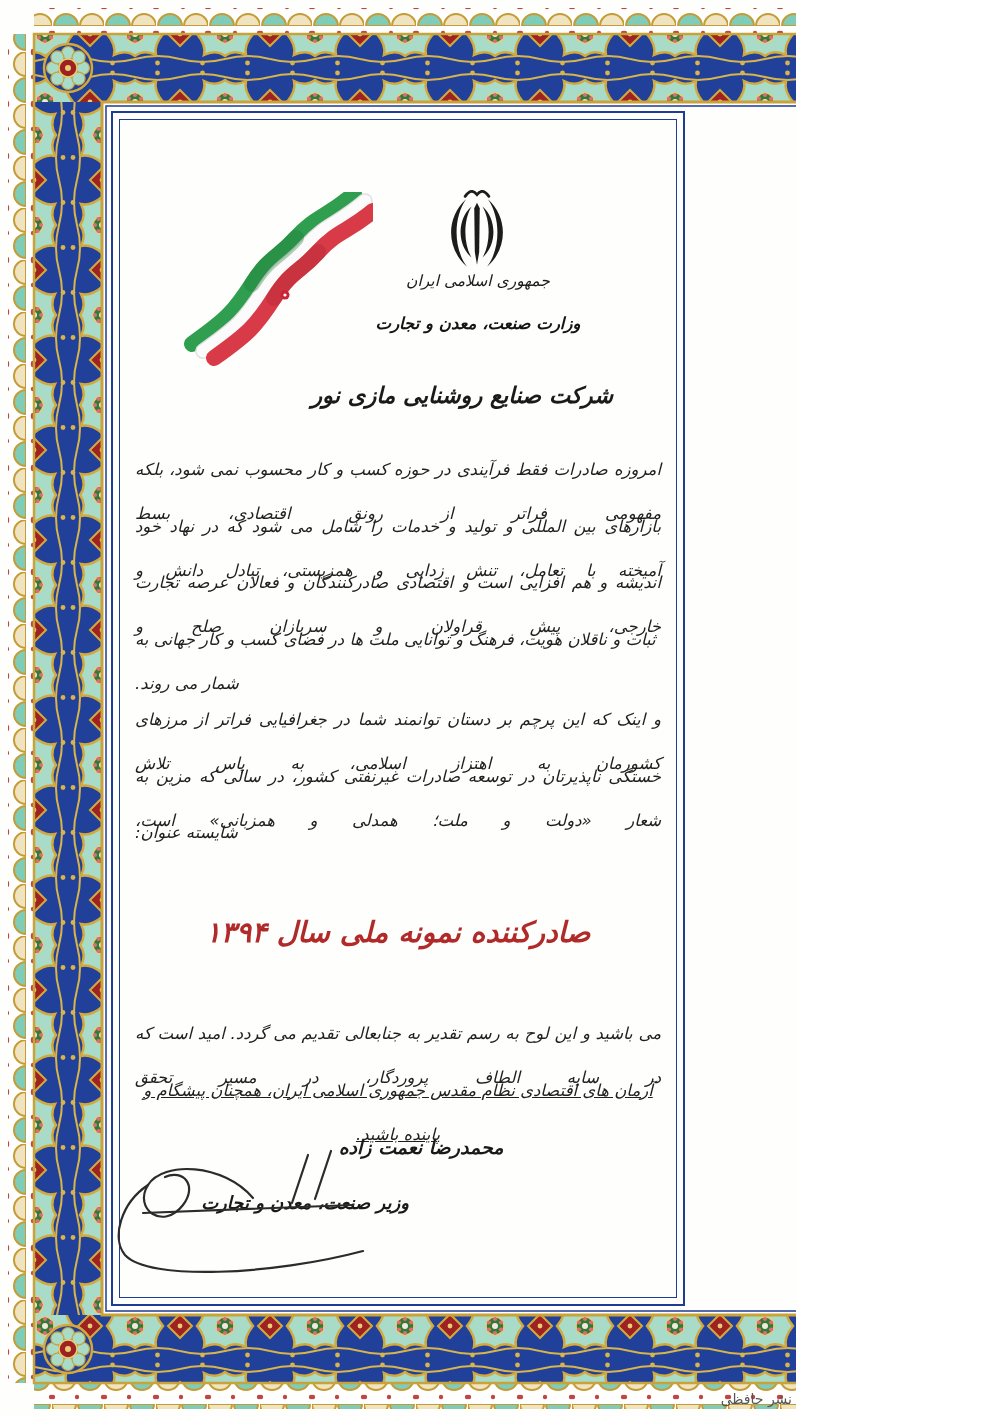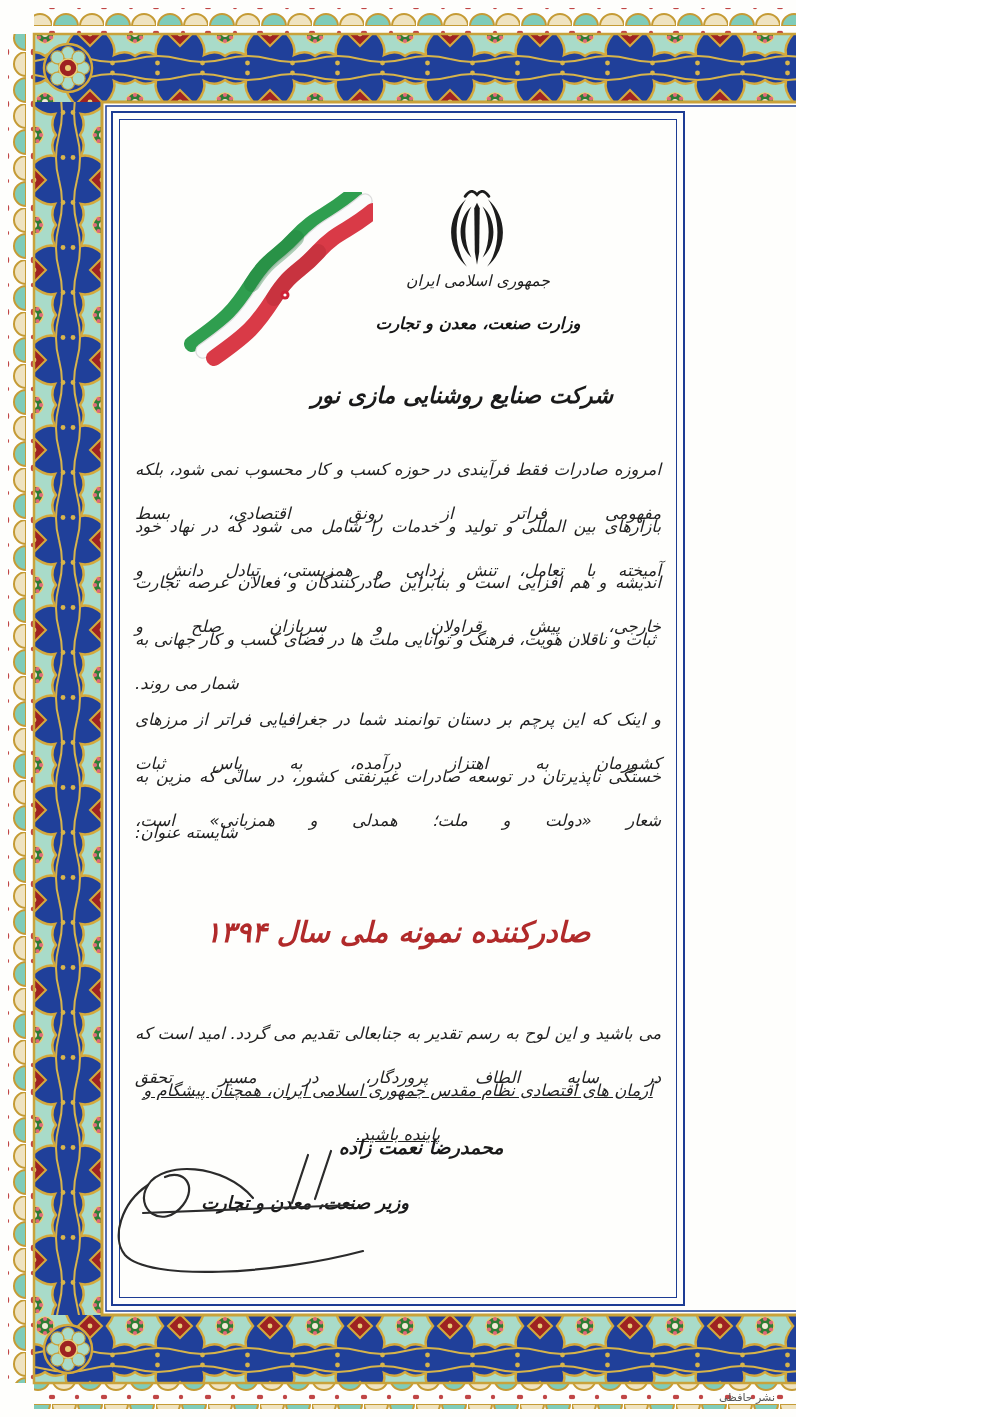--- a/index.html
+++ b/index.html
@@ -32,21 +32,21 @@
 
   .award-title{
     left:135px;right:135px;top:916px;
     font-size:28.5px;font-weight:700;font-style:italic;color:#b12a2a;
   }
 
   .sig-name{left:311px;top:1136px;width:220px;text-align:center;font-size:19px;font-weight:700;font-style:italic;direction:rtl;color:#1a1a1a;}
   .sig-title{left:160px;top:1192px;width:290px;text-align:center;font-size:18px;font-weight:700;font-style:italic;direction:rtl;color:#1a1a1a;}
   .sig-scrawl{left:103px;top:1143px;}
 
-  .publisher{right:21px;top:1391px;font-size:11px;color:#555;direction:rtl;}
+  .publisher{right:4px;top:1391px;font-size:14px;color:#555;direction:rtl;}
   .publisher-logo{left:852px;top:1384px;}
   .rights-note{
     left:979px;top:1372px;width:150px;font-size:7.5px;color:#8f8f8f;direction:rtl;
     transform:rotate(-90deg);transform-origin:0 0;white-space:nowrap;
   }
 </style>
 </head>
 <body>
 
 <div class="page">
@@ -180,26 +180,26 @@
   <div class="abs org-block">
     <div class="org1">جمهوری اسلامی ایران</div>
     <div class="org2">وزارت صنعت، معدن و تجارت</div>
   </div>
 
   <div class="abs recipient rtl">شرکت صنایع روشنایی مازی نور</div>
 
   <div id="p1" class="abs para">
     <div class="line just">امروزه صادرات فقط فرآیندی در حوزه کسب و کار محسوب نمی شود، بلکه مفهومی فراتر از رونق اقتصادی، بسط</div>
     <div class="line just">بازارهای بین المللی و تولید و خدمات را شامل می شود که در نهاد خود آمیخته با تعامل، تنش زدایی و همزیستی، تبادل دانش و</div>
-    <div class="line just">اندیشه و هم افزایی است و بنابراین صادرکنندگان و فعالان عرصه تجارت خارجی، پیش قراولان و سربازان صلح و</div>
+    <div class="line just">اندیشه و هم افزایی است و اقتصادی صادرکنندگان و فعالان عرصه تجارت خارجی، پیش قراولان و سربازان صلح و</div>
     <div class="line right">ثبات و ناقلان هویت، فرهنگ و توانایی ملت ها در فضای کسب و کار جهانی به شمار می روند.</div>
   </div>
 
   <div id="p2" class="abs para">
-    <div class="line just">و اینک که این پرچم بر دستان توانمند شما در جغرافیایی فراتر از مرزهای کشورمان به اهتزاز درآمده، به پاس ثبات</div>
+    <div class="line just">و اینک که این پرچم بر دستان توانمند شما در جغرافیایی فراتر از مرزهای کشورمان به اهتزاز اسلامی، به پاس تلاش</div>
     <div class="line just">خستگی ناپذیرتان در توسعه صادرات غیرنفتی کشور، در سالی که مزین به شعار «دولت و ملت؛ همدلی و همزبانی» است،</div>
     <div class="line right">شایسته عنوان:</div>
   </div>
 
   <div class="abs award-title rtl">صادرکننده نمونه ملی سال ۱۳۹۴</div>
 
   <div id="p3" class="abs para">
     <div class="line just">می باشید و این لوح به رسم تقدیر به جنابعالی تقدیم می گردد. امید است که در سایه الطاف پروردگار، در مسیر تحقق</div>
     <div class="line center">آرمان های اقتصادی نظام مقدس جمهوری اسلامی ایران، همچنان پیشگام و پاینده باشید.</div>
   </div>

